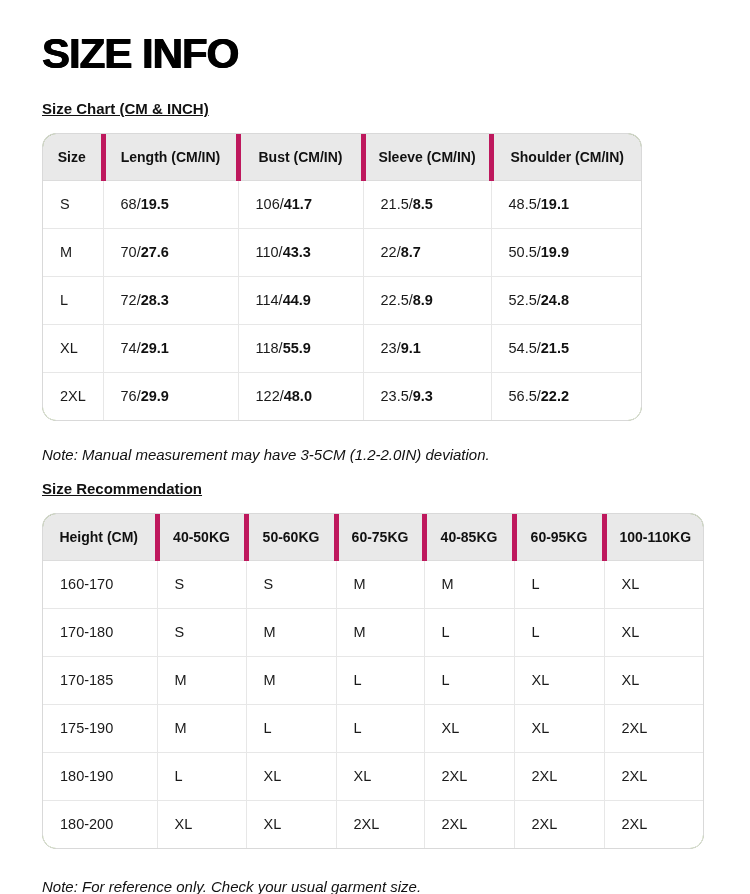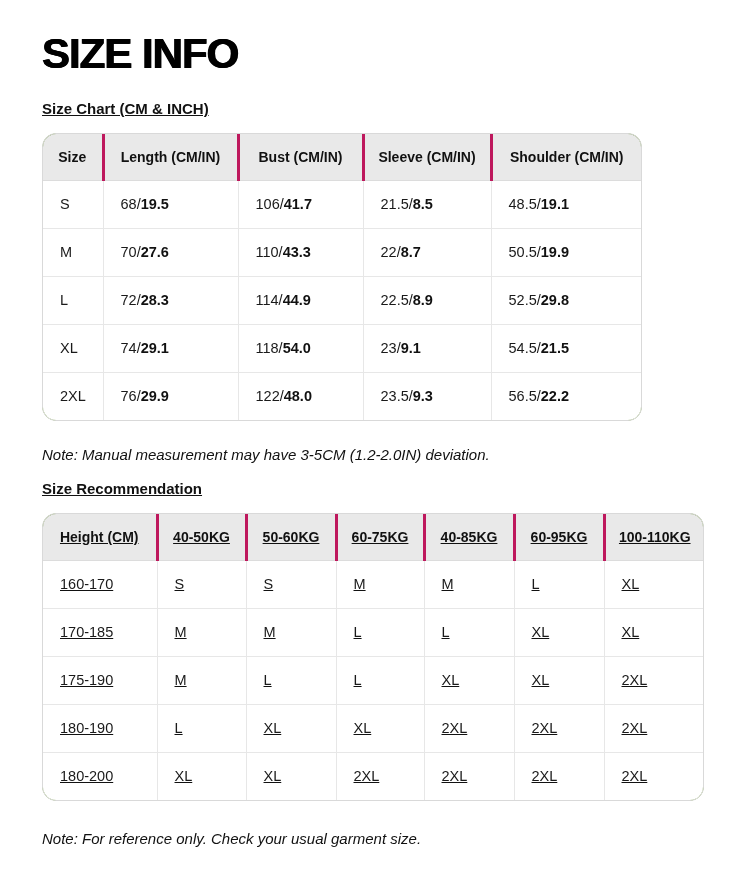--- a/index.html
+++ b/index.html
@@ -32,38 +32,38 @@
     text-decoration: underline;
   }
 
   .tbl-wrap {
     border: 1px solid #d9d9d9;
     border-radius: 14px;
     overflow: hidden;
     background: #4d7c0f;
   }
   .tbl-wrap.chart { width: 600px; }
-  .tbl-wrap.rec   { width: 662px; text-decoration: underline; }
+  .tbl-wrap.rec   { width: 662px; }
 
   table {
     width: 100%;
     border-collapse: collapse;
     table-layout: fixed;
   }
   th {
     height: 46px;
     background: #e9e9e9;
     font-size: 14px;
     font-weight: bold;
     text-align: center;
     color: #111111;
     padding: 0 4px;
     border-bottom: 1px solid #dcdcdc;
   }
-  th:not(:first-child) { border-left: 3px solid #be185d; }
+  th:not(:first-child) { border-left: 5px solid #be185d; }
   td {
     height: 48px;
     font-size: 14.5px;
     text-align: left;
     padding: 0 4px 0 17px;
     color: #1a1a1a;
     background: #ffffff;
   }
   td:not(:first-child) { border-left: 1px solid #e7e7e7; }
   tbody tr:not(:first-child) td { border-top: 1px solid #e7e7e7; }
@@ -118,26 +118,26 @@
             <td>70/<b>27.6</b></td>
             <td>110/<b>43.3</b></td>
             <td>22/<b>8.7</b></td>
             <td>50.5/<b>19.9</b></td>
           </tr>
           <tr>
             <td>L</td>
             <td>72/<b>28.3</b></td>
             <td>114/<b>44.9</b></td>
             <td>22.5/<b>8.9</b></td>
-            <td>52.5/<b>29.8</b></td>
+            <td>52.5/<b>24.8</b></td>
           </tr>
           <tr>
             <td>XL</td>
             <td>74/<b>29.1</b></td>
-            <td>118/<b>54.0</b></td>
+            <td>118/<b>55.9</b></td>
             <td>23/<b>9.1</b></td>
             <td>54.5/<b>21.5</b></td>
           </tr>
           <tr>
             <td>2XL</td>
             <td>76/<b>29.9</b></td>
             <td>122/<b>48.0</b></td>
             <td>23.5/<b>9.3</b></td>
             <td>56.5/<b>22.2</b></td>
           </tr>
@@ -175,20 +175,29 @@
           <tr>
             <td>160-170</td>
             <td>S</td>
             <td>S</td>
             <td>M</td>
             <td>M</td>
             <td>L</td>
             <td>XL</td>
           </tr>
           <tr>
+            <td>170-180</td>
+            <td>S</td>
+            <td>M</td>
+            <td>M</td>
+            <td>L</td>
+            <td>L</td>
+            <td>XL</td>
+          </tr>
+          <tr>
             <td>170-185</td>
             <td>M</td>
             <td>M</td>
             <td>L</td>
             <td>L</td>
             <td>XL</td>
             <td>XL</td>
           </tr>
           <tr>
             <td>175-190</td>

